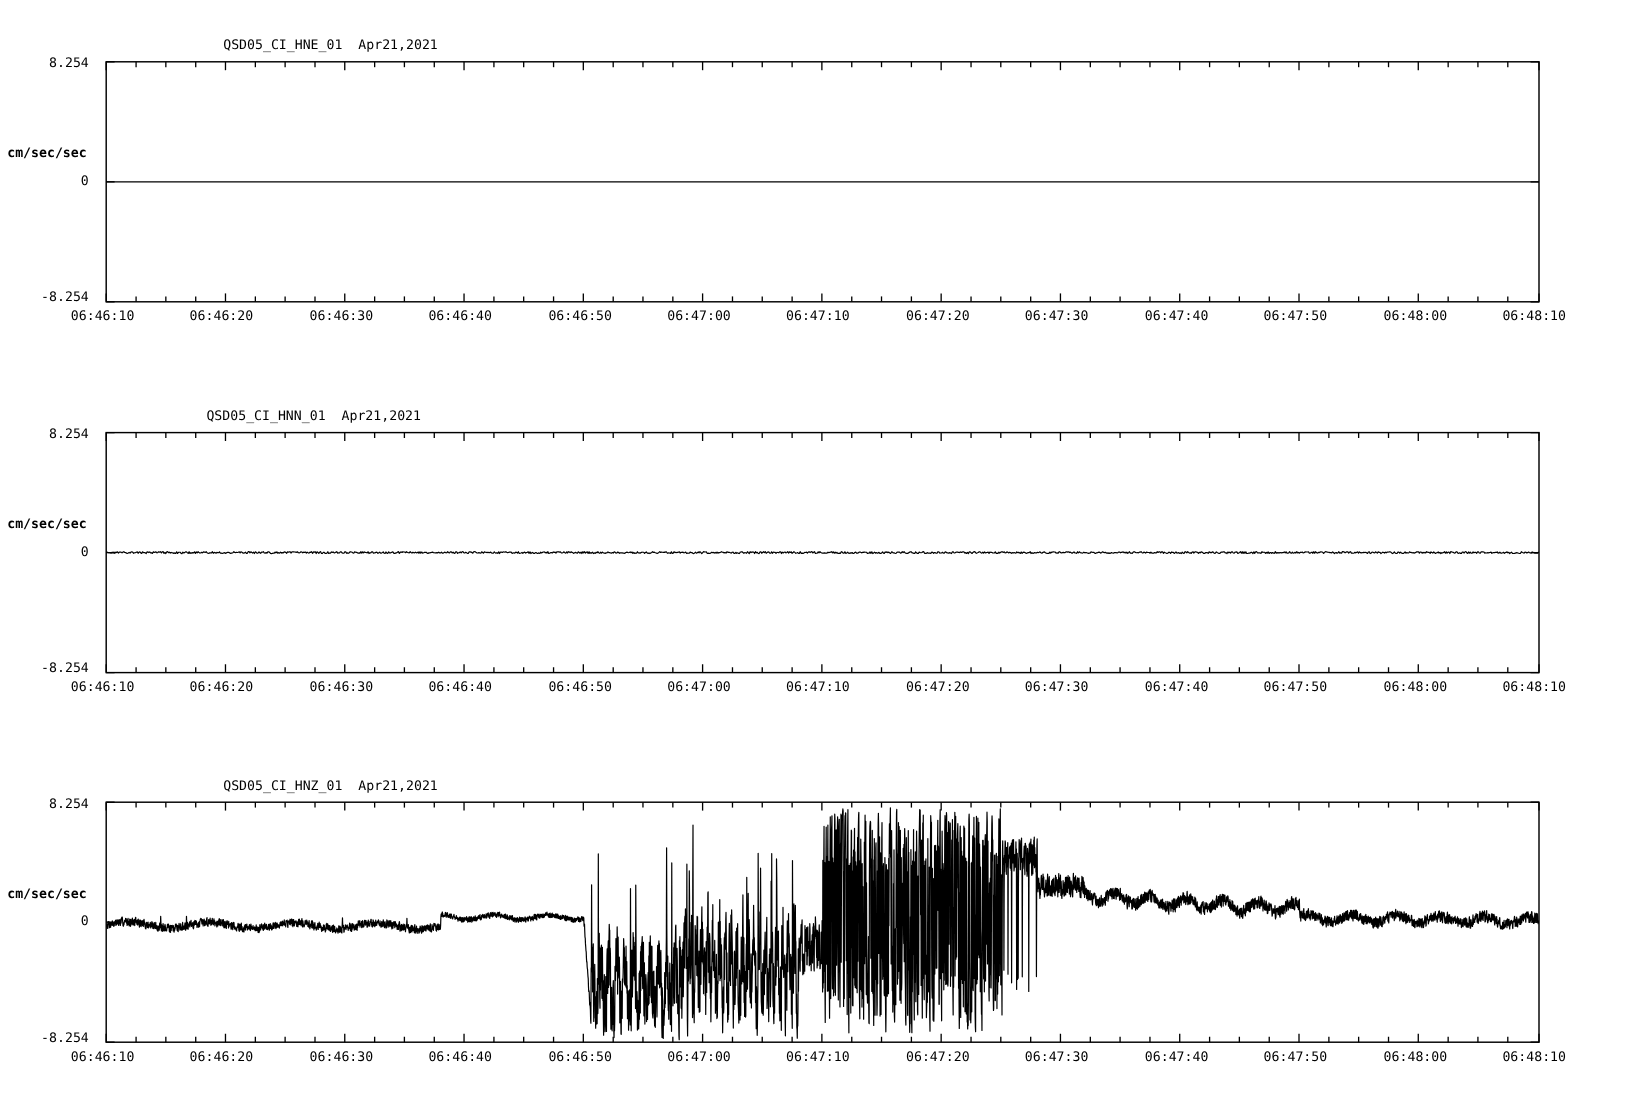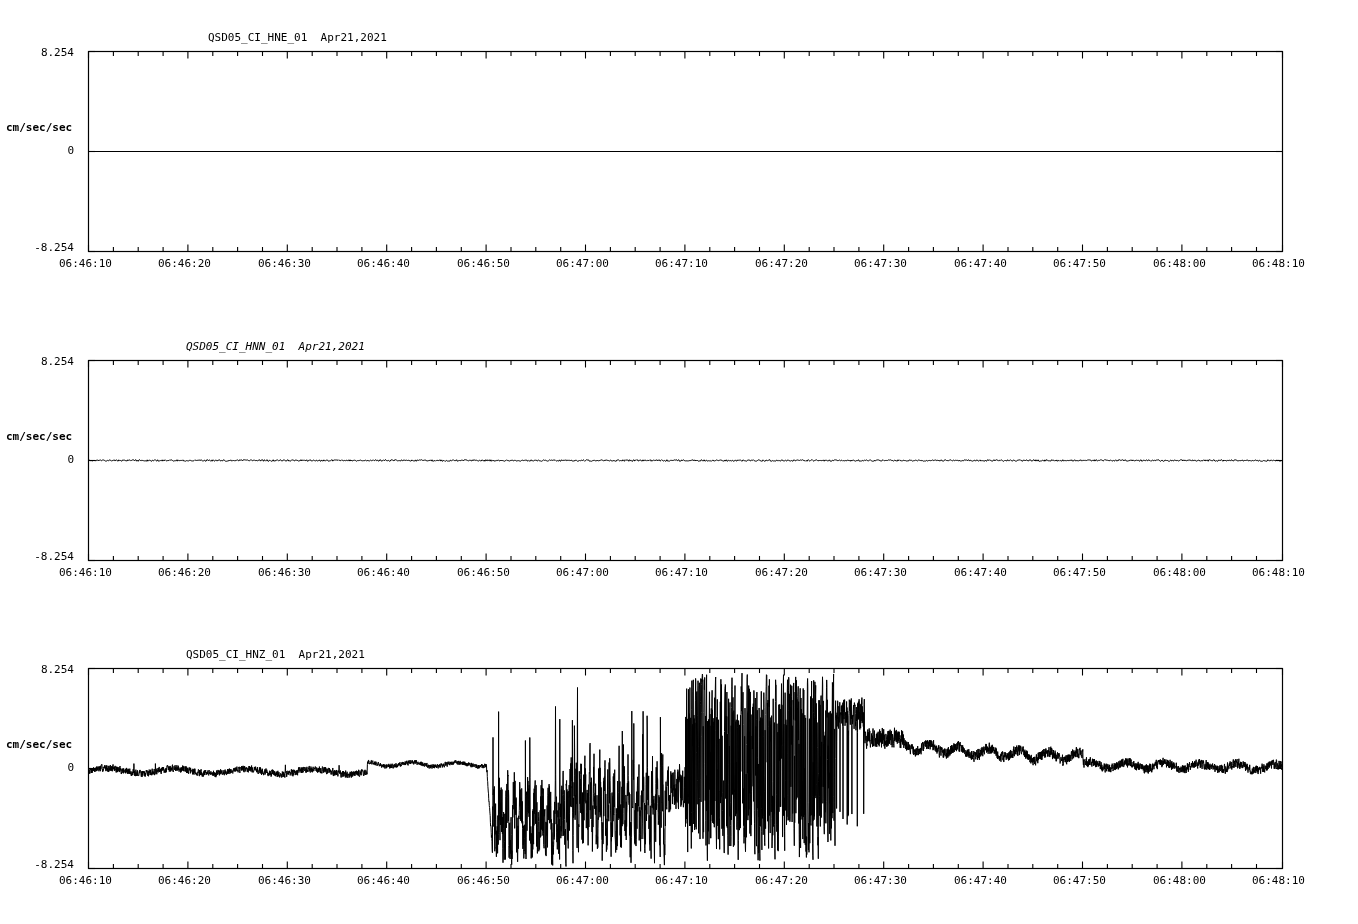--- a/index.html
+++ b/index.html
@@ -70,21 +70,21 @@
     stroke-linejoin: round;
     stroke-linecap: round;
   }
 </style>
 </head>
 <body>
 
 <div class="page">
 
   <div class="panel" style="top:0px;height:300px;">
-    <div class="plot-title" style="left:186px;top:31px;margin-left:22px;">QSD05_CI_HNE_01  Apr21,2021</div>
+    <div class="plot-title" style="left:186px;top:31px;">QSD05_CI_HNE_01  Apr21,2021</div>
     <div class="axis-label" style="left:6px;top:121px;">cm/sec/sec</div>
     <div class="ytick-label" style="left:14px;top:46px;width:60px;">8.254</div>
     <div class="ytick-label" style="left:14px;top:144px;width:60px;">0</div>
     <div class="ytick-label" style="left:14px;top:241px;width:60px;">-8.254</div>
     <svg width="1358" height="300">
       <rect class="frame" x="88.5" y="51.5" width="1194" height="200"></rect>
       <g class="ticks">
         <line class="tickmark" x1="88.5" y1="251.5" x2="88.5" y2="244.5"></line>
         <line class="tickmark" x1="88.5" y1="51.5" x2="88.5" y2="58.5"></line>
         <line class="tickmark" x1="113.4" y1="251.5" x2="113.4" y2="247"></line>
@@ -201,21 +201,21 @@
     <div class="xtick-label" style="left:655px;top:257px;">06:47:10</div>
     <div class="xtick-label" style="left:755px;top:257px;">06:47:20</div>
     <div class="xtick-label" style="left:854px;top:257px;">06:47:30</div>
     <div class="xtick-label" style="left:954px;top:257px;">06:47:40</div>
     <div class="xtick-label" style="left:1053px;top:257px;">06:47:50</div>
     <div class="xtick-label" style="left:1153px;top:257px;">06:48:00</div>
     <div class="xtick-label" style="left:1252px;top:257px;">06:48:10</div>
   </div>
 
   <div class="panel" style="top:306px;height:300px;">
-    <div class="plot-title" style="left:186px;top:34px;font-style:italic;">QSD05_CI_HNN_01  Apr21,2021</div>
+    <div class="plot-title" style="left:172px;top:34px;">QSD05_CI_HNN_01  Apr21,2021</div>
     <div class="axis-label" style="left:6px;top:124px;">cm/sec/sec</div>
     <div class="ytick-label" style="left:14px;top:49px;width:60px;">8.254</div>
     <div class="ytick-label" style="left:14px;top:147px;width:60px;">0</div>
     <div class="ytick-label" style="left:14px;top:244px;width:60px;">-8.254</div>
     <svg width="1358" height="300">
       <rect class="frame" x="88.5" y="54.5" width="1194" height="200"></rect>
       <g class="ticks">
         <line class="tickmark" x1="88.5" y1="254.5" x2="88.5" y2="247.5"></line>
         <line class="tickmark" x1="88.5" y1="54.5" x2="88.5" y2="61.5"></line>
         <line class="tickmark" x1="113.4" y1="254.5" x2="113.4" y2="250"></line>

